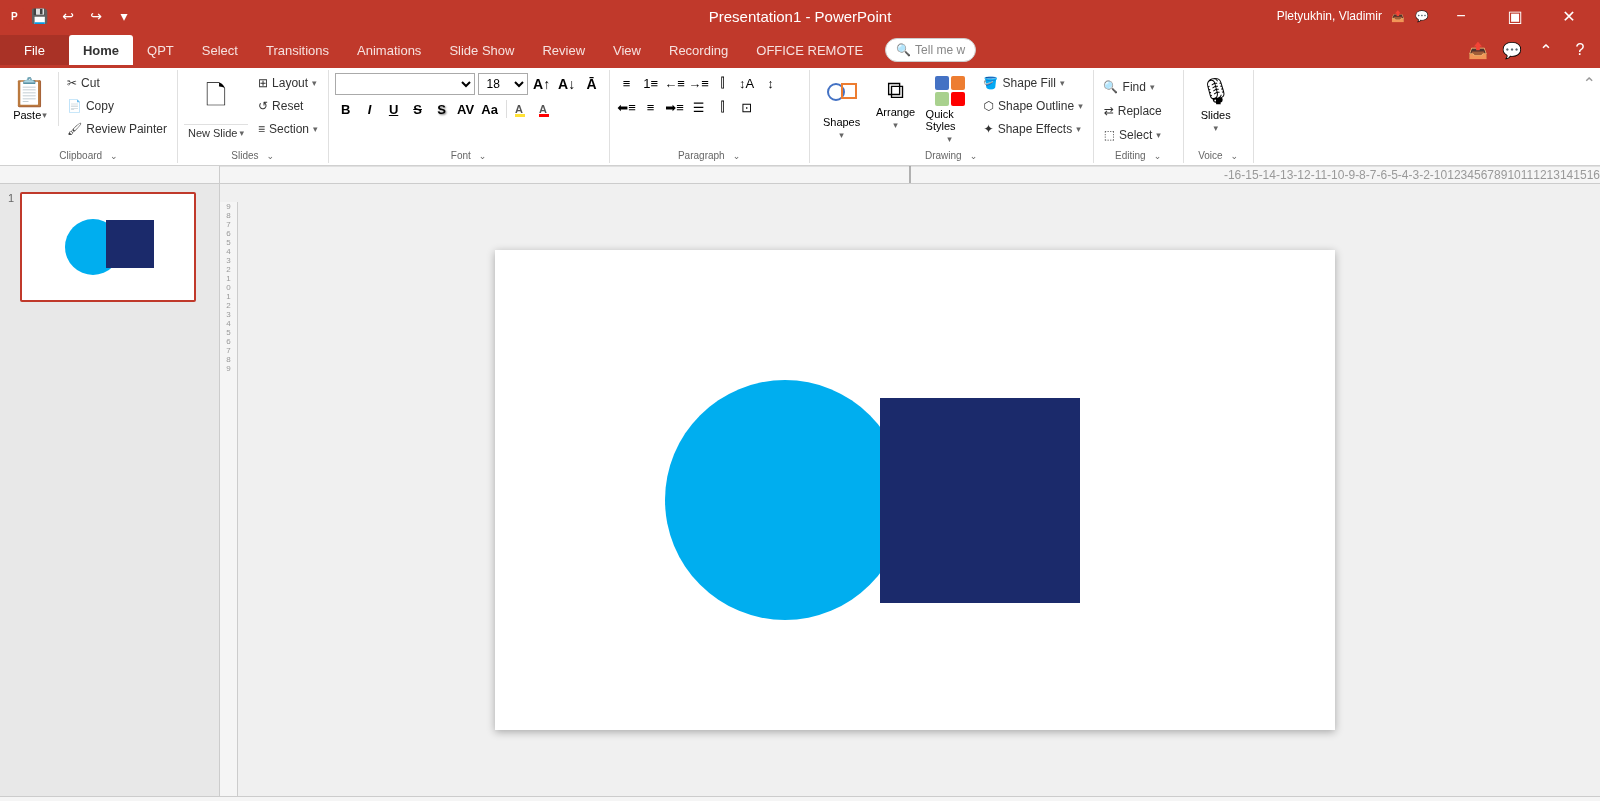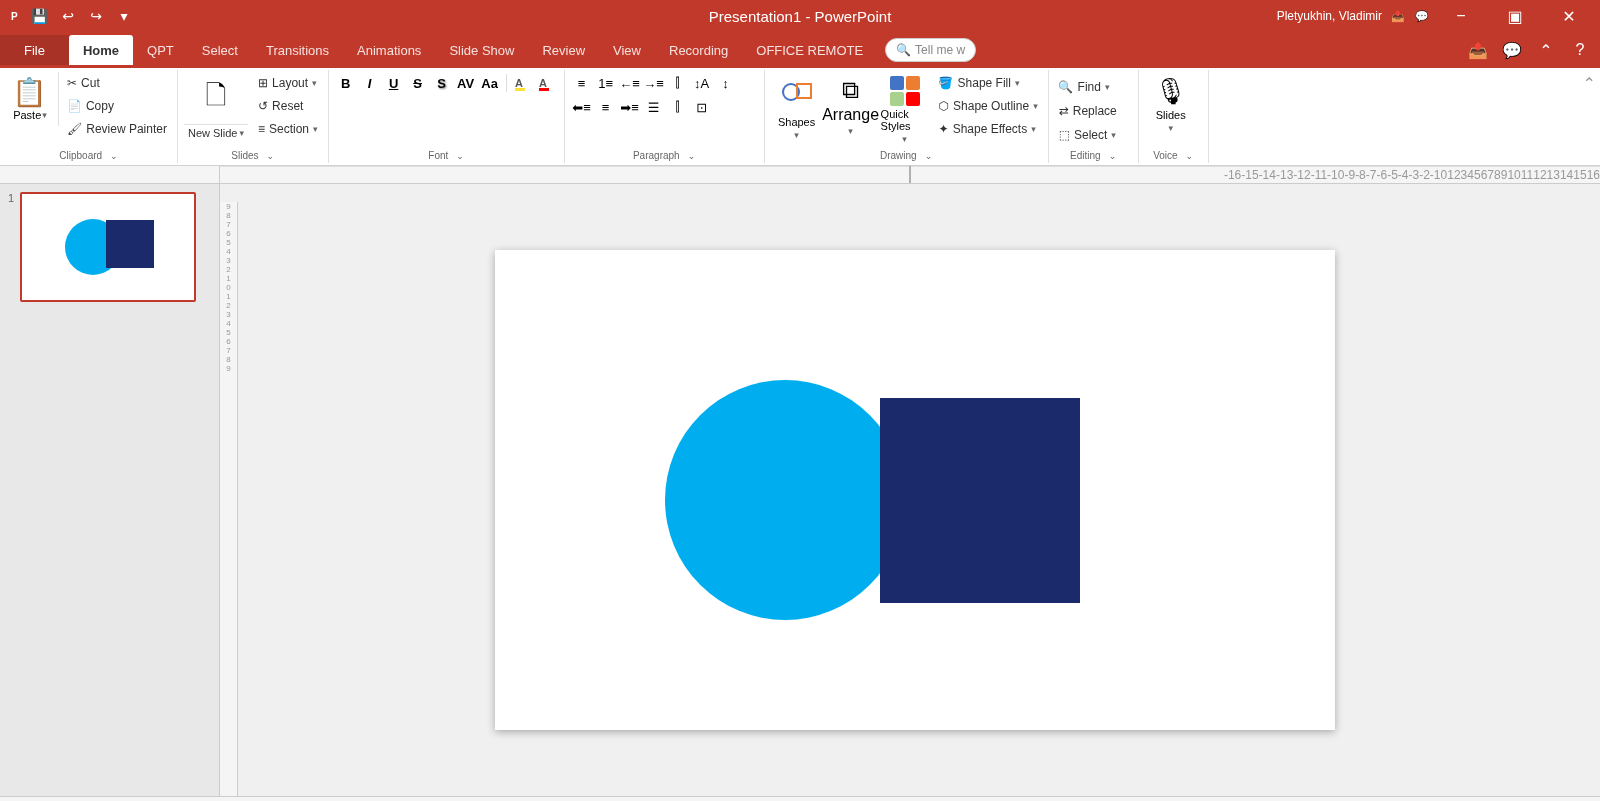--- a/index.html
+++ b/index.html
@@ -529,20 +529,31 @@
       </div>
       <div class="ribbon-group-label">
         <span>Slides</span>
         <span class="expand-icon">⌄</span>
       </div>
     </div>
 
     <div class="ribbon-group" style="min-width:220px;">
       <div class="ribbon-group-content" style="flex-direction:column; gap:2px;">
 
+        <div class="font-row">
+          <select class="font-select">
+            <option value=""></option>
+          </select>
+          <select class="font-size-select">
+            <option value="18">18</option>
+          </select>
+          <div class="font-btn" title="Increase Font Size" style="font-size:14px;">A↑</div>
+          <div class="font-btn" title="Decrease Font Size" style="font-size:14px;">A↓</div>
+          <div class="font-btn" title="Clear Formatting" style="font-size:14px;">Ā</div>
+        </div>
 
         <div class="font-format-row">
           <div class="font-btn bold-btn">B</div>
           <div class="font-btn italic-btn" style="font-style:italic;">I</div>
           <div class="font-btn underline-btn">U</div>
           <div class="font-btn strikethrough-btn">S</div>
           <div class="font-btn" style="text-shadow:1px 1px 2px gray;">S</div>
           <div class="font-btn">AV</div>
           <div class="font-btn">Aa</div>
           <div class="separator-v"></div>
@@ -603,21 +614,21 @@
               <circle cx="10" cy="16" r="8" fill="none" stroke="#4472C4" stroke-width="2"></circle>
               <rect x="16" y="8" width="14" height="14" fill="none" stroke="#ED7D31" stroke-width="2"></rect>
             </svg>
           </div>
           <div style="font-size:11px;">Shapes</div>
           <div class="btn-dropdown-arrow">▾</div>
         </div>
 
         <div class="shapes-btn">
           <div style="font-size:24px;">⧉</div>
-          <div style="font-size:16px;">Arrange</div>
+          <div style="font-size:11px;">Arrange</div>
           <div class="btn-dropdown-arrow">▾</div>
         </div>
 
         <div class="shapes-btn" style="min-width:48px;">
           <div style="font-size:16px; display:grid; grid-template-columns:1fr 1fr; gap:2px;">
             <div style="width:14px;height:14px;background:#4472C4;border-radius:2px;"></div>
             <div style="width:14px;height:14px;background:#ED7D31;border-radius:2px;"></div>
             <div style="width:14px;height:14px;background:#A9D18E;border-radius:2px;"></div>
             <div style="width:14px;height:14px;background:#FF0000;border-radius:2px;"></div>
           </div>

